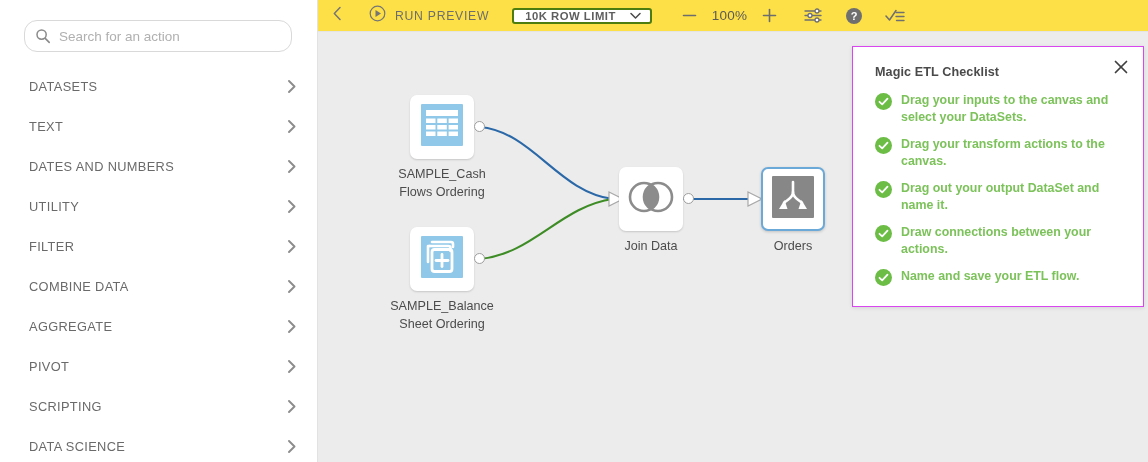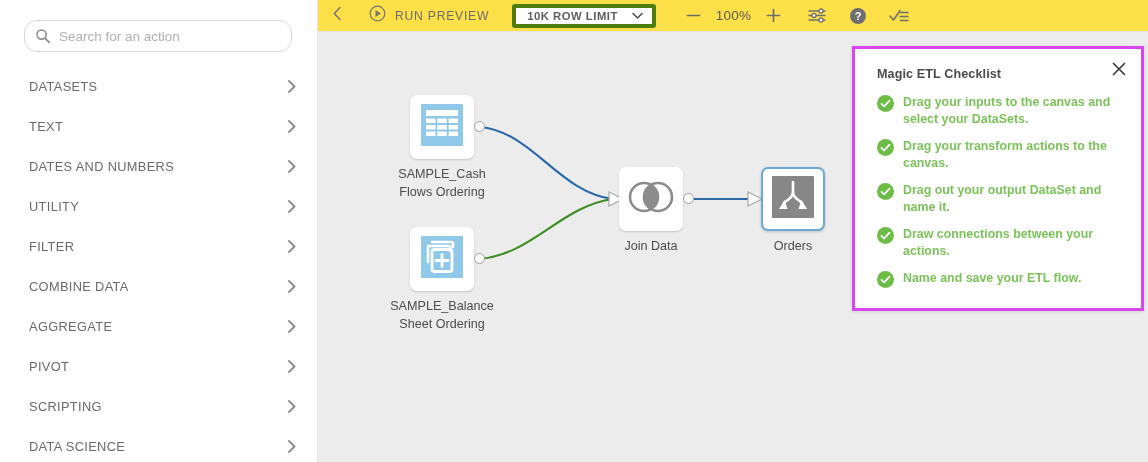--- a/index.html
+++ b/index.html
@@ -63,22 +63,22 @@
     display: flex; align-items: center; cursor: pointer;
     color: #757575;
   }
   .back-chevron { padding: 0 8px 0 0; display:flex; align-items:center; }
   .run-preview { margin-left: 18px; display: flex; align-items: center; gap: 9px; }
   .run-label {
     font-size: 12.2px; letter-spacing: .75px; color: #6d6d6d;
   }
   .row-limit {
     margin-left: 23px;
-    height: 24px; min-width: 128px;
-    border: 4px solid #4d7c0f; border-radius: 3px;
+    height: 16px; min-width: 128px;
+    border: 2px solid #4d7c0f; border-radius: 3px;
     background: #fff;
     display: flex; align-items: center; justify-content: flex-start;
     padding: 0 9px 0 11px; cursor: pointer;
   }
   .row-limit-label { font-size: 11.3px; letter-spacing: .5px; color: #5e5e5e; font-weight: 600; }
   .row-limit .chev-d { margin-left: 14px; color: #4a4a4a; display:flex; }
 
   .zoom-group { display: flex; align-items: center; margin-left: 30px; gap: 15px; }
   .zoom-btn { cursor: pointer; color: #6d6d6d; display:flex; align-items:center; }
   .zoom-level { font-size: 13.5px; color: #5a5a5a; letter-spacing: .2px; }
@@ -113,21 +113,21 @@
     width: 11px; height: 11px; border-radius: 50%;
     background: #fff; border: 1px solid #9e9e9e;
     cursor: pointer;
   }
 
   
   .checklist {
     position: absolute; left: 852px; top: 46px;
     width: 292px; 
     background: #ffffff;
-    border: 3px solid #d946ef;
+    border: 1px solid #d946ef;
     box-shadow: 0 1px 4px rgba(0,0,0,.10);
     padding: 18px 22px 20px 22px;
   }
   .checklist-title {
     font-size: 12.6px; font-weight: bold; color: #4a4a4a;
     margin-bottom: 13px; letter-spacing: .1px;
   }
   .cl-close {
     position: absolute; right: 12px; top: 10px;
     cursor: pointer; color: #3f3f3f;

